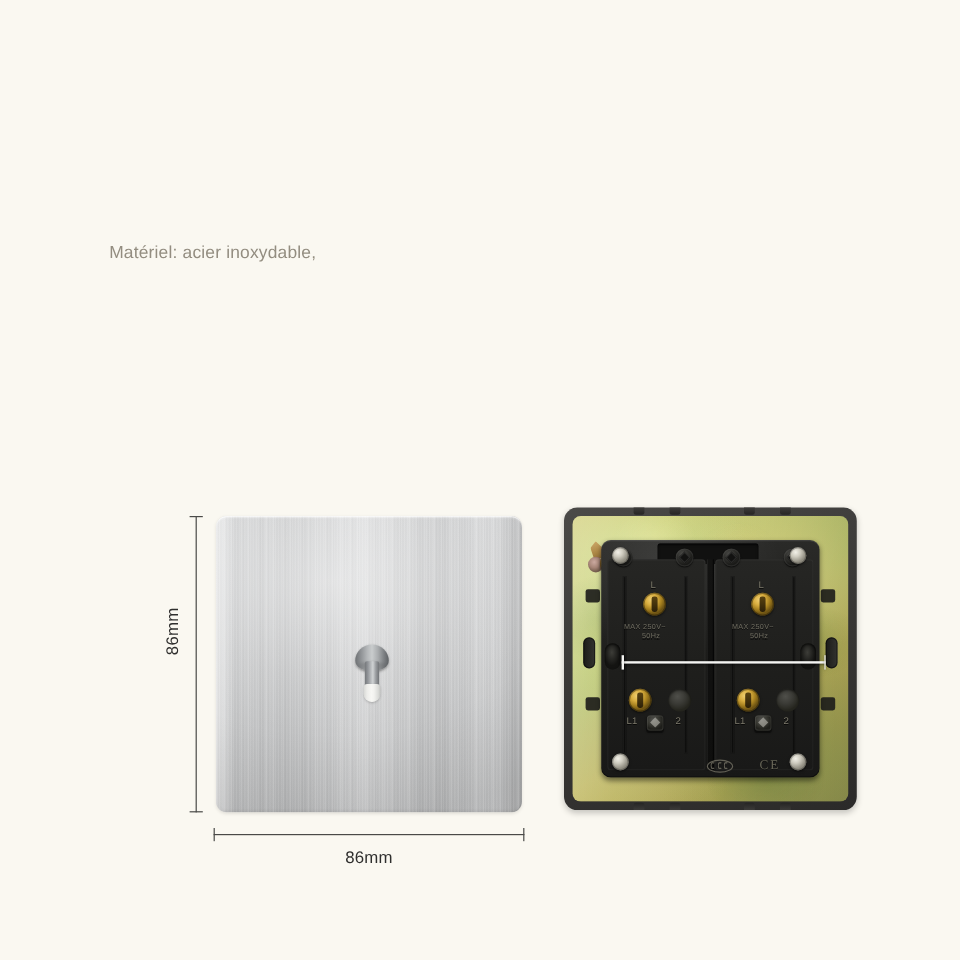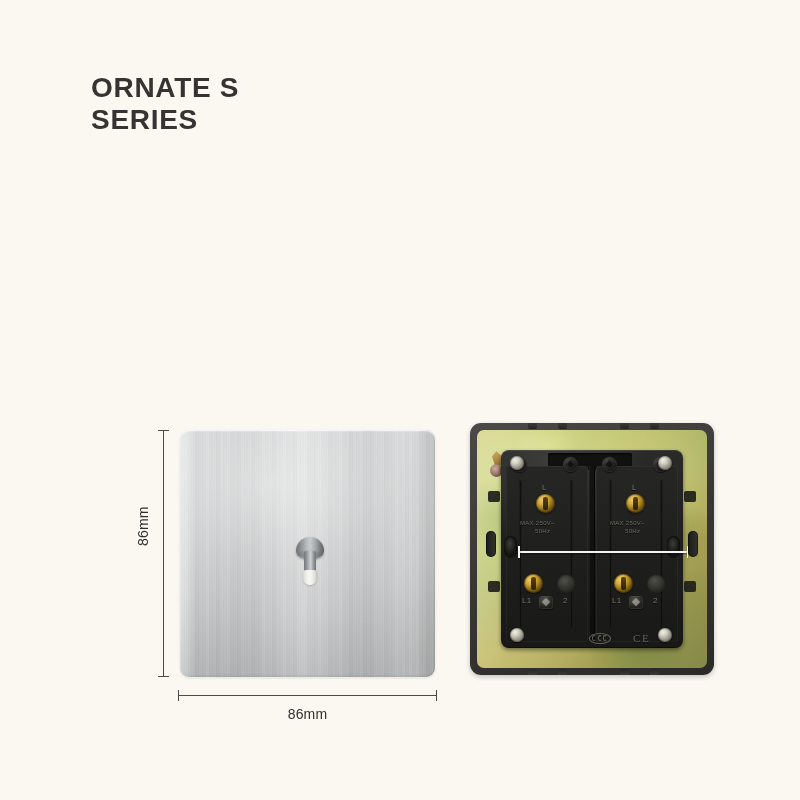--- a/index.html
+++ b/index.html
@@ -616,26 +616,23 @@
     letter-spacing: 1.6px;
     font-family: "Liberation Serif", serif;
     text-shadow: 0 1px 0 rgba(0,0,0,0.7);
   }
 </style>
 </head>
 <body>
 
 <div class="canvas">
 
-  <div class="title-block">
-    <div class="title-line">ORNATE S</div>
-    <div class="title-line">SERIES</div>
-  </div>
 
   <div class="spec-block">
+    <div class="spec-line">Matériel: acier inoxydable,</div>
   </div>
 
   <div class="dim-v"></div>
   <div class="dim-v-label">86mm</div>
 
   <div class="faceplate">
     <div class="grain"></div>
     <div class="grain2"></div>
     <div class="sheen"></div>
     <div class="edge-hi"></div>

